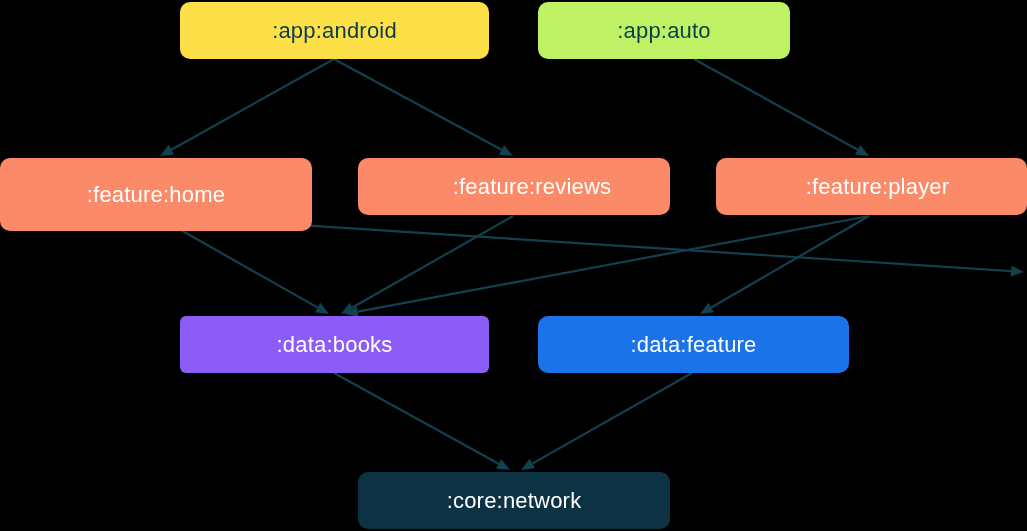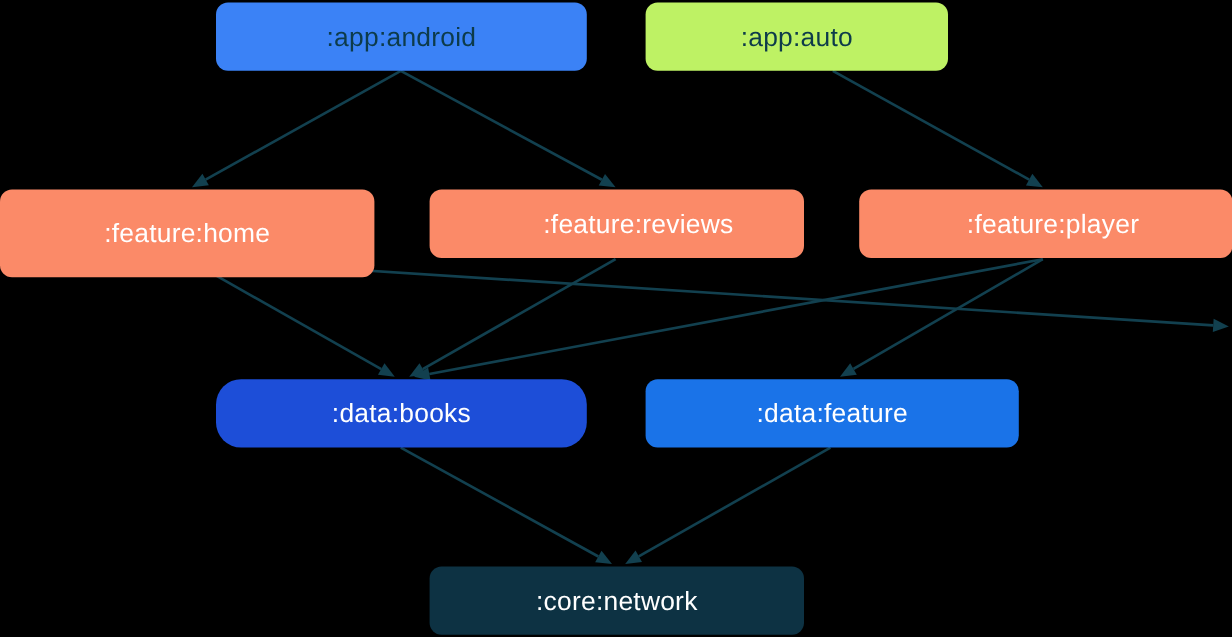--- a/index.html
+++ b/index.html
@@ -59,36 +59,36 @@
       <line x1="869" y1="216" x2="357.77844135982394" y2="311.61013882965125" stroke="#12404f" stroke-width="2.2" stroke-linecap="butt"></line>
       <polygon points="345,314 356.7673462492918,306.203875177418 358.7895364703561,317.0164024818845" fill="#12404f"></polygon>
       <line x1="869" y1="216" x2="711.2459830230323" y2="307.47866073220615" stroke="#12404f" stroke-width="2.2" stroke-linecap="butt"></line>
       <polygon points="700,314 708.4869548712734,302.7207448378463 714.0050111747912,312.236576626566" fill="#12404f"></polygon>
       <line x1="334" y1="373" x2="498.61466073280883" y2="463.72512551751396" stroke="#12404f" stroke-width="2.2" stroke-linecap="butt"></line>
       <polygon points="510,470 495.95990614406475,468.54199982286406 501.2694153215529,458.90825121216386" fill="#12404f"></polygon>
       <line x1="692" y1="373" x2="532.3074509774187" y2="463.58583190169816" stroke="#12404f" stroke-width="2.2" stroke-linecap="butt"></line>
       <polygon points="521,470 529.593764474291,458.8019103343287 535.0211374805465,468.36975346906763" fill="#12404f"></polygon>
     </svg>
 
-  <div class="graph-node" style="left: 180px; top: 2px; width: 309px; height: 57px; background: #3b82f6; border-radius: 10px; text-align: right;">
+  <div class="graph-node" style="left: 180px; top: 2px; width: 309px; height: 57px; background: #fde047; border-radius: 10px; text-align: right;">
     <span class="node-label" style="color: rgb(13, 59, 74);">:app:android</span>
   </div>
   <div class="graph-node" style="left: 538px; top: 2px; width: 252px; height: 57px; background: #bef264; border-radius: 10px;">
     <span class="node-label" style="color: rgb(13, 59, 74);">:app:auto</span>
   </div>
   <div class="graph-node" style="left: 0px; top: 158px; width: 312px; height: 73px; background: rgb(251, 138, 104); border-radius: 10px;">
     <span class="node-label" style="color: rgb(255, 255, 255);">:feature:home</span>
   </div>
   <div class="graph-node" style="left: 358px; top: 158px; width: 312px; height: 57px; background: rgb(251, 138, 104); border-radius: 10px; padding-left: 36px;">
     <span class="node-label" style="color: rgb(255, 255, 255);">:feature:reviews</span>
   </div>
   <div class="graph-node" style="left: 716px; top: 158px; width: 311px; height: 57px; background: rgb(251, 138, 104); border-radius: 10px; padding-left: 12px;">
     <span class="node-label" style="color: rgb(255, 255, 255);">:feature:player</span>
   </div>
-  <div class="graph-node" style="left: 180px; top: 316px; width: 309px; height: 57px; background: #1d4ed8; border-radius: 21px;">
+  <div class="graph-node" style="left: 180px; top: 316px; width: 309px; height: 57px; background: #8b5cf6; border-radius: 6px;">
     <span class="node-label" style="color: rgb(255, 255, 255);">:data:books</span>
   </div>
   <div class="graph-node" style="left: 538px; top: 316px; width: 311px; height: 57px; background: rgb(26, 115, 232); border-radius: 10px;">
     <span class="node-label" style="color: rgb(255, 255, 255);">:data:feature</span>
   </div>
   <div class="graph-node" style="left: 358px; top: 472px; width: 312px; height: 57px; background: rgb(13, 50, 67); border-radius: 10px;">
     <span class="node-label" style="color: rgb(255, 255, 255);">:core:network</span>
   </div>
 
 </div>

